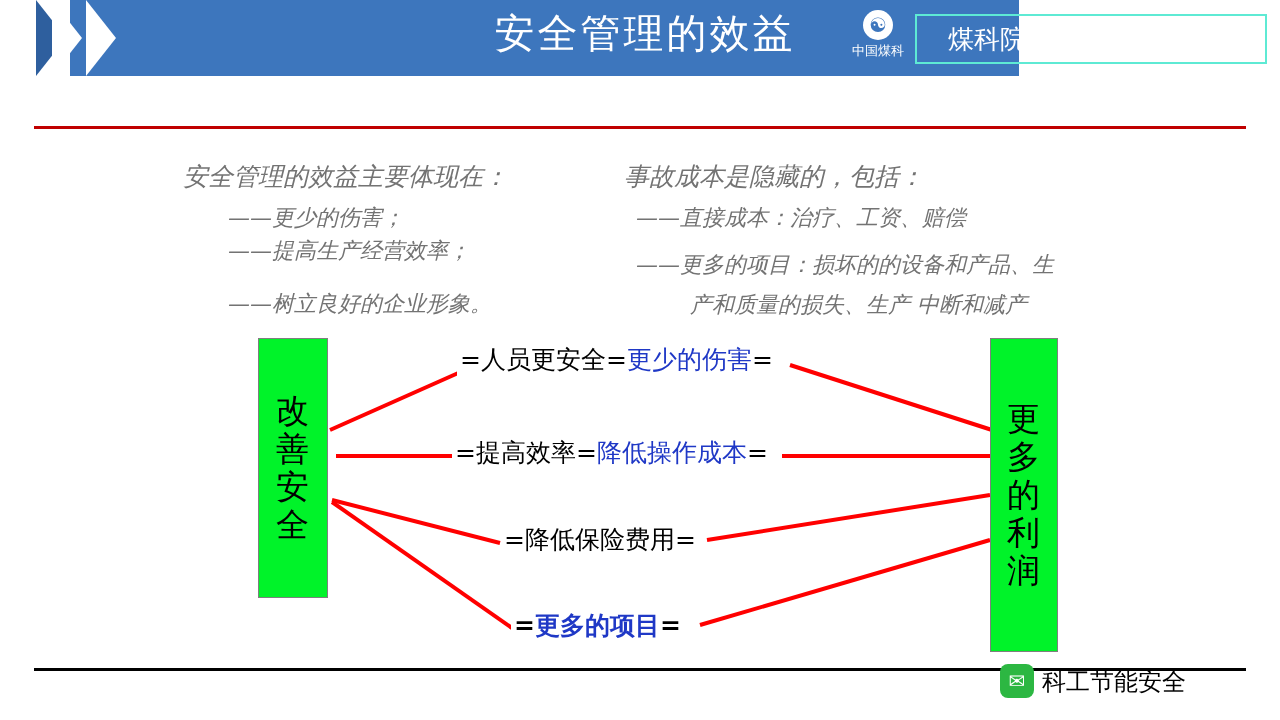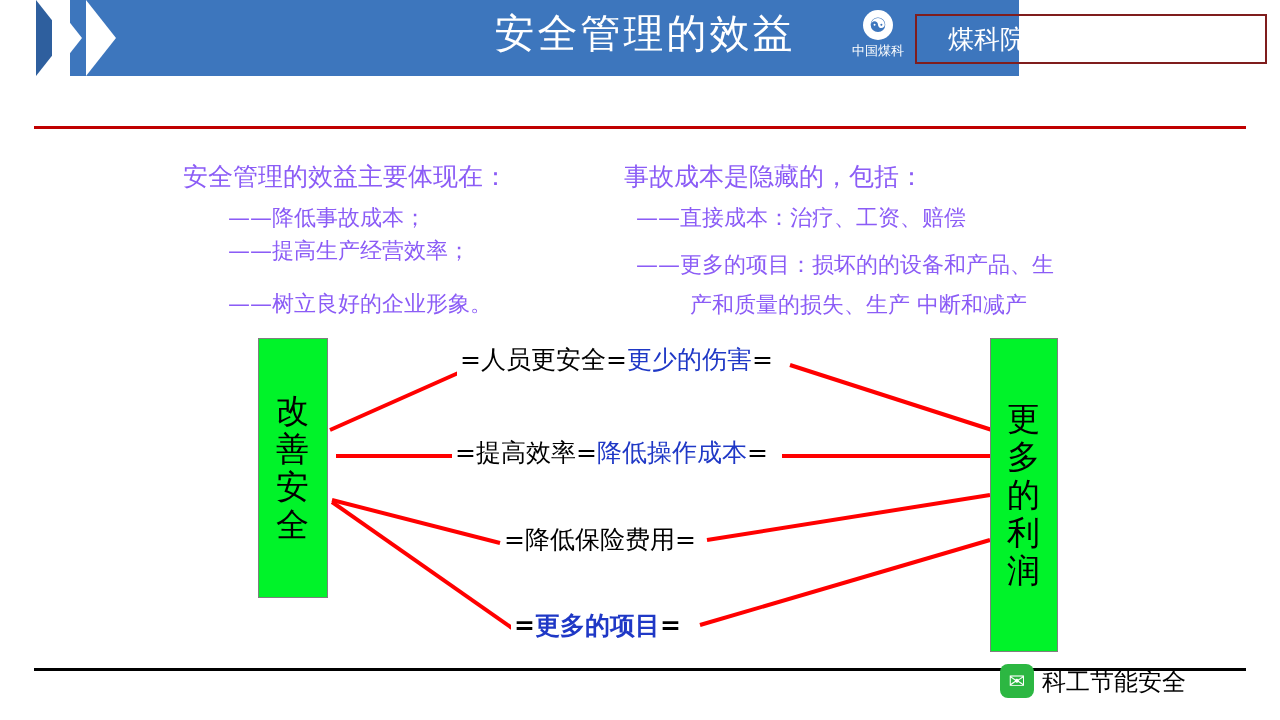--- a/index.html
+++ b/index.html
@@ -84,21 +84,21 @@
     color: #ffffff;
     margin-top: 2px;
     white-space: nowrap;
   }
   .company-box {
     position: absolute;
     left: 915px;
     top: 14px;
     width: 348px;
     height: 46px;
-    border: 2px solid #7f1d1d;
+    border: 2px solid #5eead4;
     color: #ffffff;
     font-size: 26px;
     line-height: 46px;
     text-align: center;
     white-space: nowrap;
     font-family: "DejaVu Sans", "Liberation Sans", sans-serif;
   }
 
   
   .red-rule {
@@ -115,22 +115,23 @@
     top: 668px;
     width: 1212px;
     height: 3px;
     background: #000000;
   }
 
   
   .txt {
     position: absolute;
     font-family: "DejaVu Sans", "Liberation Sans", sans-serif;
-    color: #8b5cf6;
-    white-space: nowrap;
+    color: #737373;
+    white-space: nowrap;
+    font-style: italic;
   }
   .lead {
     font-size: 25px;
   }
   .item {
     font-size: 22px;
   }
 
   .col-left-head { left: 183px; top: 160px; }
   .col-left-i1   { left: 228px; top: 203px; }
@@ -233,21 +234,21 @@
     <div class="header-logo">
       <span class="mark">☯</span>
       <span class="logo-text">中国煤科</span>
     </div>
     <div class="company-box">煤科院节能技术有限公司</div>
   </div>
 
   <div class="red-rule"></div>
 
   <div class="txt lead col-left-head">安全管理的效益主要体现在：</div>
-  <div class="txt item col-left-i1">——降低事故成本；</div>
+  <div class="txt item col-left-i1">——更少的伤害；</div>
   <div class="txt item col-left-i2">——提高生产经营效率；</div>
   <div class="txt item col-left-i3">——树立良好的企业形象。</div>
 
   <div class="txt lead col-right-head">事故成本是隐藏的，包括：</div>
   <div class="txt item col-right-i1">——直接成本：治疗、工资、赔偿</div>
   <div class="txt item col-right-i2">——更多的项目：损坏的的设备和产品、生</div>
   <div class="txt item col-right-i3">产和质量的损失、生产 中断和减产</div>
 
   <svg class="lines" viewBox="0 0 1280 720">
     <g stroke="#ff0000" stroke-width="4" fill="none">

